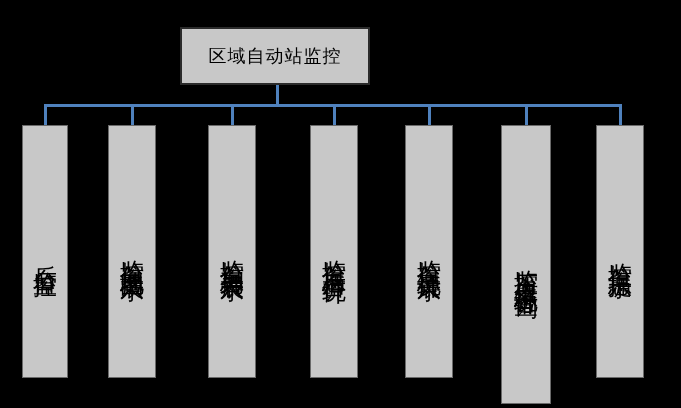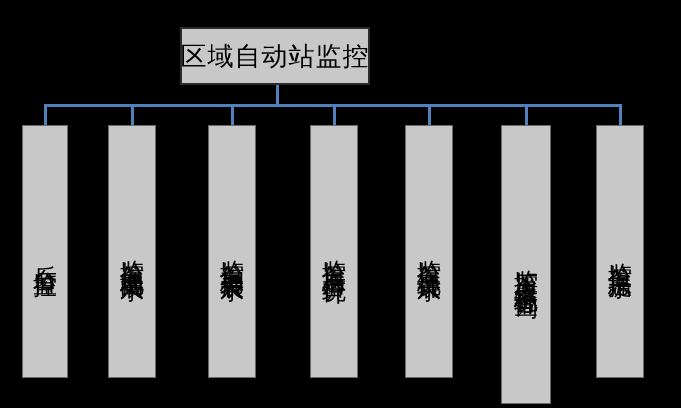--- a/index.html
+++ b/index.html
@@ -9,21 +9,21 @@
     overflow:hidden;
   }
   .node{
     position:absolute;background:#C8C8C8;color:#000;
     box-sizing:border-box;display:flex;align-items:center;justify-content:center;
     text-align:center;
   }
   .root{
     left:180px;top:27px;width:190px;height:58px;
     border:2px solid #2b2b2b;
-    font-size:26px;letter-spacing:1px;white-space:nowrap;text-align:center;
+    font-size:18px;letter-spacing:1px;white-space:nowrap;text-align:center;
   }
   .child{
     top:125px;width:48px;height:253px;
     border:1px solid #6a6a6a;
   }
   .vlabel{
     writing-mode:vertical-rl;text-orientation:upright;
     font-size:24px;line-height:1;letter-spacing:3px;
   }
   .c1{left:22px;width:46px;}

